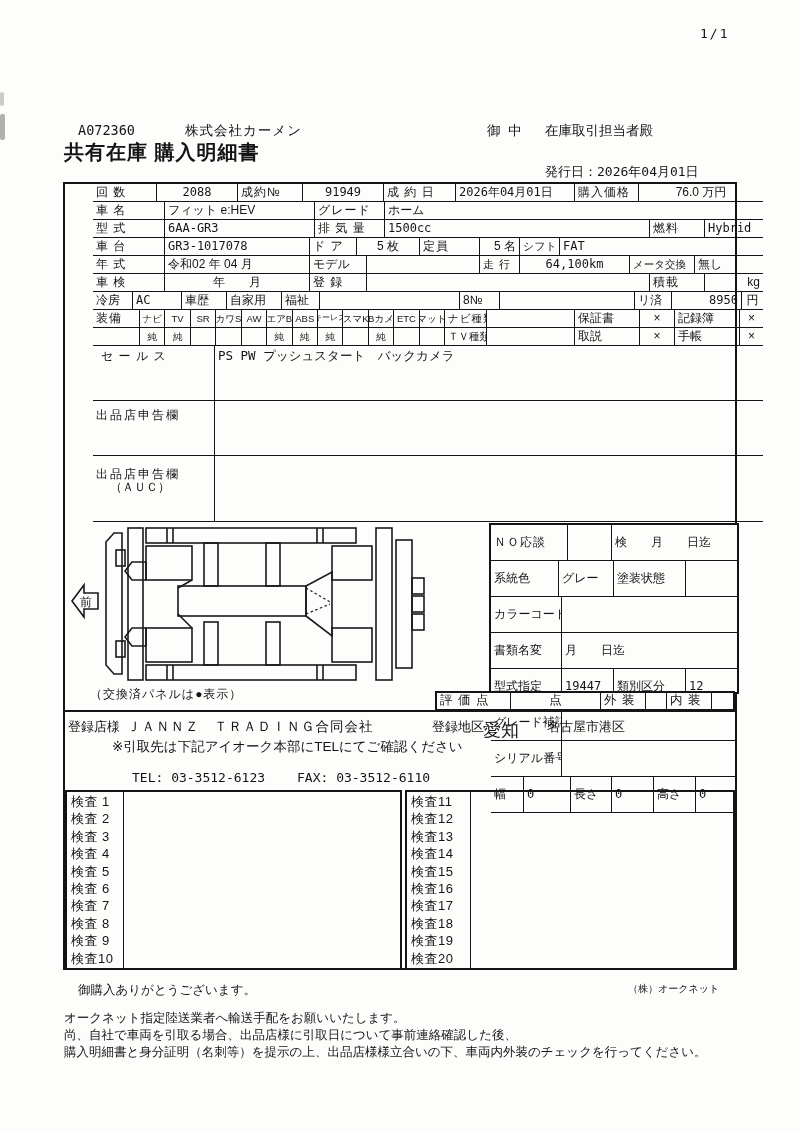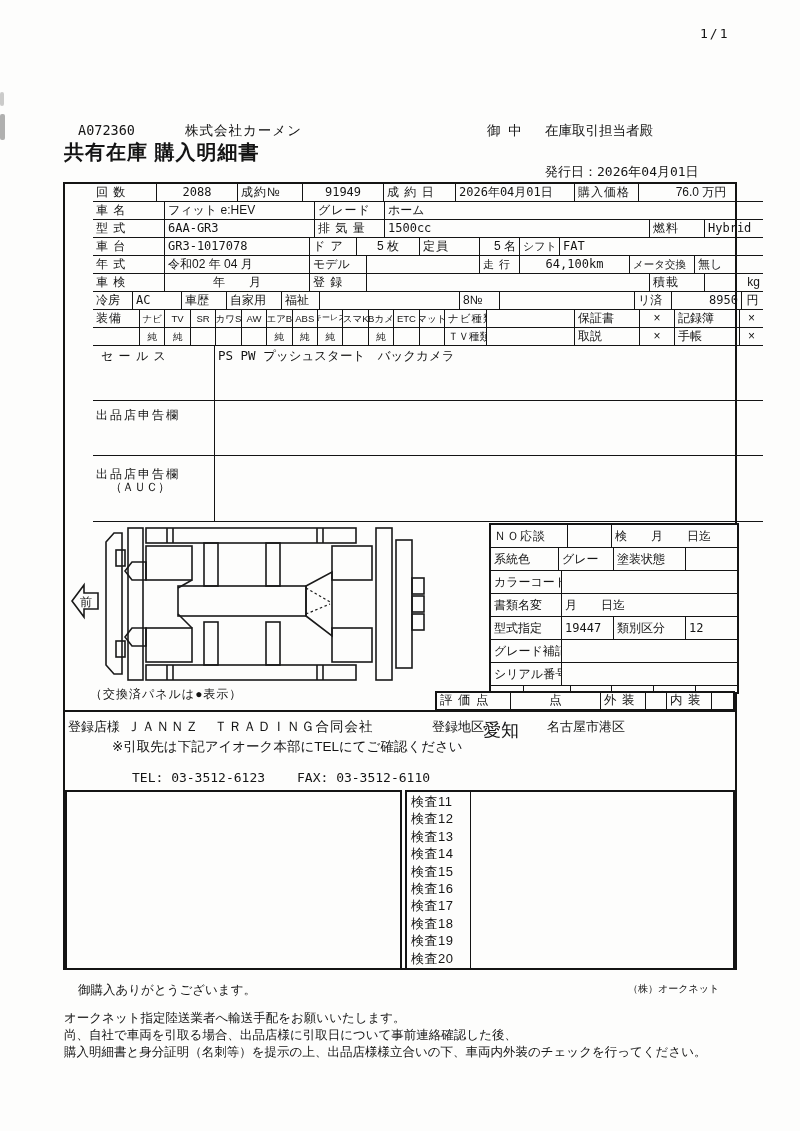--- a/index.html
+++ b/index.html
@@ -19,21 +19,21 @@
   .ctr{justify-content:center;}
   .rt{justify-content:flex-end;}
   .lbl{letter-spacing:1px;}
   .eqwrap{display:flex;width:305px;flex:0 0 auto;box-sizing:border-box;}
   .eqwrap .c{flex:1 1 0;border-right:1px solid #141414;padding:0 1px;justify-content:center;font-size:9.5px;}
   .small{font-size:10.5px;}
   .v11{font-size:11px;}
   
   .infotable{position:absolute;left:424px;top:339px;width:250px;height:171px;
              border:2px solid #141414;box-sizing:border-box;background:#fdfdfc;}
-  .irow{display:flex;height:23px;border-bottom:1px solid #141414;box-sizing:border-box;text-align:center;}
+  .irow{display:flex;height:36px;border-bottom:1px solid #141414;box-sizing:border-box;text-align:center;}
   .irow:last-child{border-bottom:none;}
   .irow .c{font-size:12px;}
   
   .evalrow{position:absolute;left:370px;top:507px;width:300px;height:20px;
            border:2px solid #141414;box-sizing:border-box;display:flex;background:#fdfdfc;}
   .evalrow .c{font-size:12.5px;}
   
   .regarea{position:absolute;left:0;top:526px;width:670px;height:80px;
            border-top:2px solid #141414;box-sizing:border-box;}
   
@@ -321,20 +321,32 @@
       <span class="abs" style="left:62px;top:6px;font-size:13.5px;letter-spacing:1px">ＪＡＮＮＺ　ＴＲＡＤＩＮＧ合同会社</span>
       <span class="abs" style="left:367px;top:6px;font-size:13px">登録地区</span>
       <span class="abs" style="left:418px;top:6px;font-size:18px">愛知</span>
       <span class="abs" style="left:482px;top:6px;font-size:13px">名古屋市港区</span>
       <span class="abs" style="left:47px;top:26px;font-size:13.5px">※引取先は下記アイオーク本部にTELにてご確認ください</span>
       <span class="abs mono" style="left:67px;top:58px;font-size:13px">TEL: 03-3512-6123</span>
       <span class="abs mono" style="left:232px;top:58px;font-size:13px">FAX: 03-3512-6110</span>
     </div>
 
     <div class="inspbox" style="left:0;width:337px">
+      <div class="insp-labels" style="width:57px">
+        <div>検査 1</div>
+        <div>検査 2</div>
+        <div>検査 3</div>
+        <div>検査 4</div>
+        <div>検査 5</div>
+        <div>検査 6</div>
+        <div>検査 7</div>
+        <div>検査 8</div>
+        <div>検査 9</div>
+        <div>検査10</div>
+      </div>
       <div style="flex:1"></div>
     </div>
     <div class="inspbox" style="left:340px;width:330px">
       <div class="insp-labels" style="width:64px">
         <div>検査11</div>
         <div>検査12</div>
         <div>検査13</div>
         <div>検査14</div>
         <div>検査15</div>
         <div>検査16</div>

